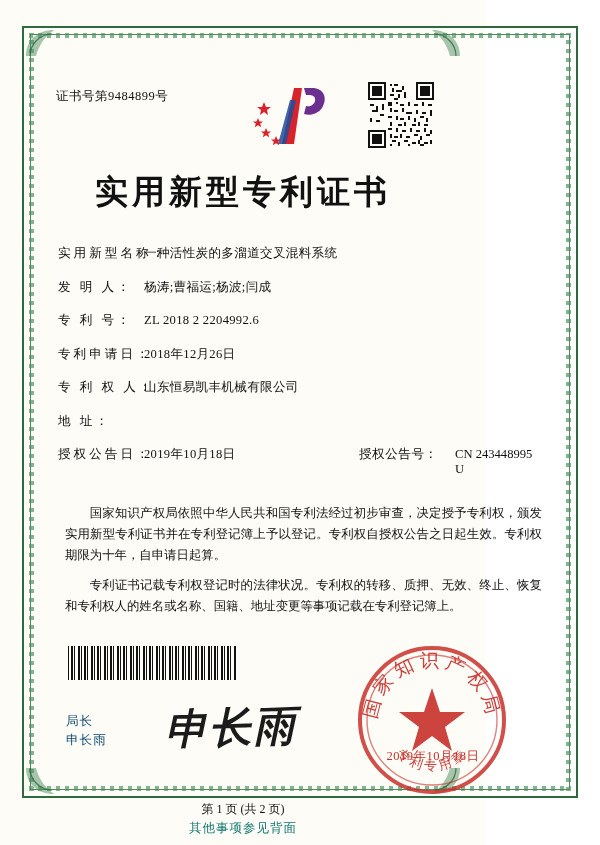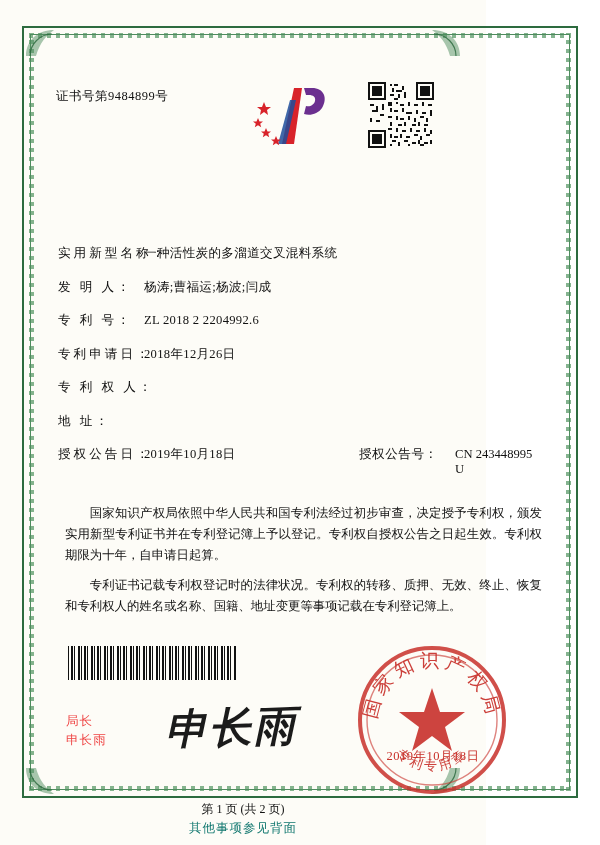--- a/index.html
+++ b/index.html
@@ -157,21 +157,21 @@
   }
 
   
   .sign-label {
     position: absolute;
     left: 66px;
     top: 712px;
     font-size: 12.6px;
     line-height: 19px;
     letter-spacing: 1px;
-    color: #ef4444;
+    color: #0c4a6e;
   }
   .signature {
     position: absolute;
     left: 165px;
     top: 700px;
     font-size: 42px;
     font-family: "DejaVu Serif", serif;
     font-style: italic;
     font-weight: bold;
     letter-spacing: 2px;
@@ -345,40 +345,42 @@
           <rect x="25" y="29" width="1" height="2"></rect>
         <rect x="28" y="30" width="2" height="1"></rect>
           <rect x="31" y="29" width="1" height="2"></rect>
         <rect x="11" y="31" width="1" height="1"></rect>
           <rect x="20" y="31" width="1" height="1"></rect>
           <rect x="26" y="31" width="2" height="1"></rect>
       </g>
     </svg>
   </div>
 
+  <div class="title">实用新型专利证书</div>
 
   <div class="fields">
     <div class="field-row">
       <div class="field-label">实用新型名称：</div>
       <div class="field-value">一种活性炭的多溜道交叉混料系统</div>
     </div>
     <div class="field-row">
       <div class="field-label">发 明 人：</div>
       <div class="field-value">杨涛;曹福运;杨波;闫成</div>
     </div>
     <div class="field-row">
       <div class="field-label">专 利 号：</div>
       <div class="field-value">ZL 2018 2 2204992.6</div>
     </div>
     <div class="field-row">
       <div class="field-label">专利申请日：</div>
       <div class="field-value">2018年12月26日</div>
     </div>
     <div class="field-row">
       <div class="field-label">专 利 权 人：</div>
+      <div class="field-value">山东恒易凯丰机械有限公司</div>
     </div>
     <div class="field-row">
       <div class="field-label">地 址：</div>
     </div>
     <div class="field-row dual">
       <div class="field-label">授权公告日：</div>
       <div class="field-value">2019年10月18日</div>
       <div class="field-label2">授权公告号：</div>
       <div class="field-value2">CN 243448995 U</div>
     </div>

